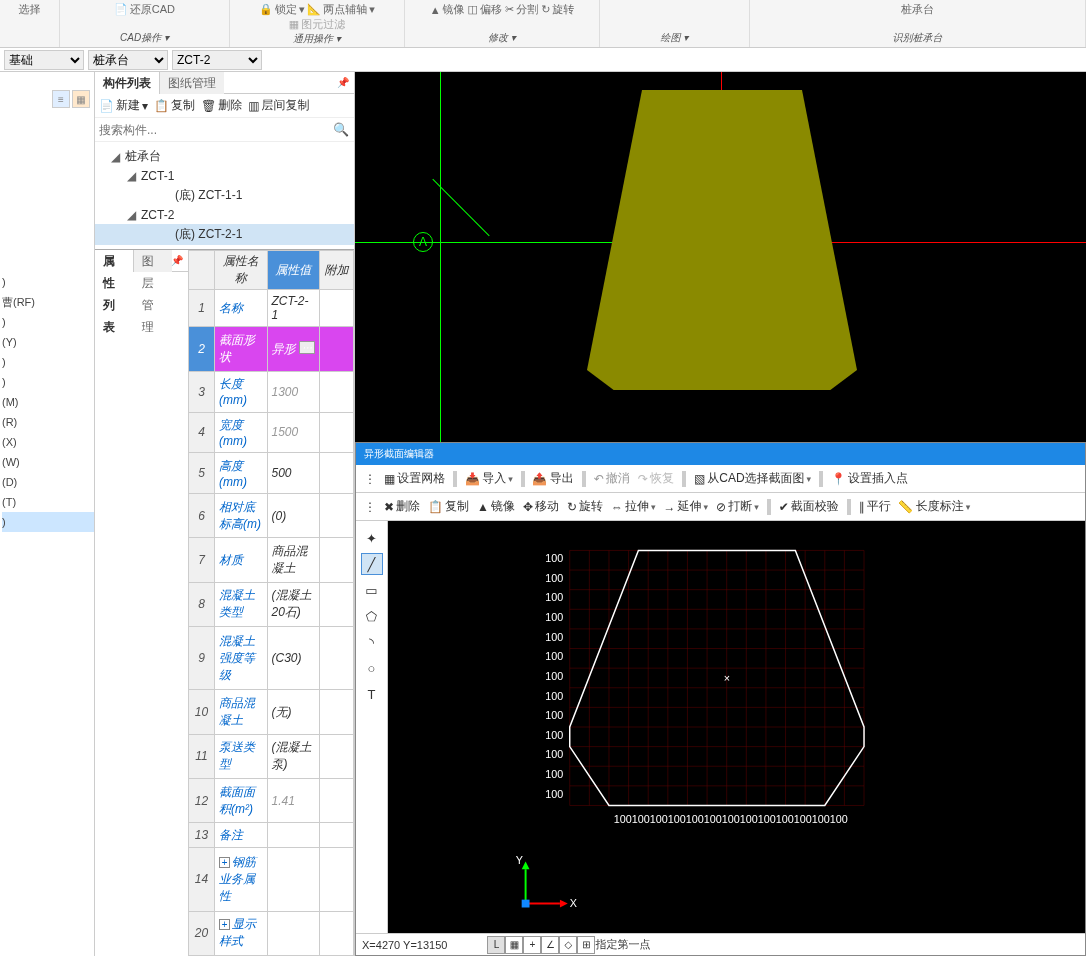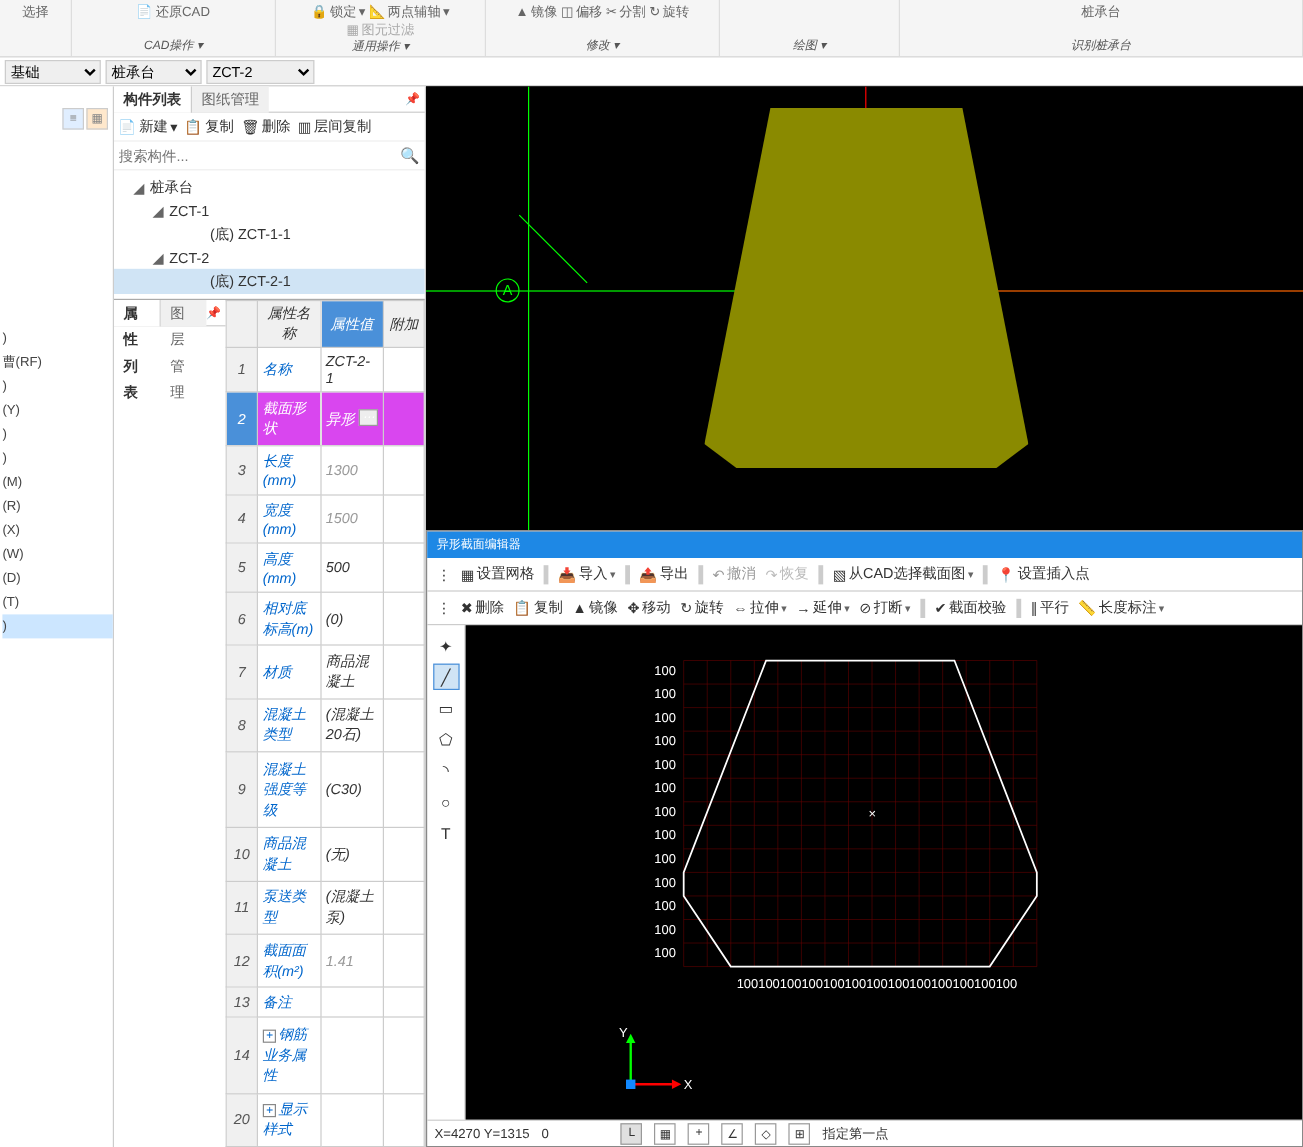--- a/index.html
+++ b/index.html
@@ -80,21 +80,21 @@
 .editor-toolbar { height: 28px; border-bottom: 1px solid #ccc; display: flex; align-items: center; padding: 0 6px; gap: 4px; font-size: 12px; }
 .editor-toolbar > span { display: flex; align-items: center; gap: 2px; padding: 0 2px; cursor: pointer; }
 .editor-toolbar .sep { width: 1px; height: 16px; background: #ccc; margin: 0 2px; }
 .editor-toolbar .drop::after { content: " ▾"; font-size: 9px; color: #666; }
 .editor-canvas-wrap { display: flex; height: calc(100% - 100px); }
 .editor-sidebar { width: 32px; border-right: 1px solid #ccc; display: flex; flex-direction: column; align-items: center; padding-top: 6px; gap: 4px; }
 .side-tool { width: 22px; height: 22px; display: flex; align-items: center; justify-content: center; font-size: 13px; cursor: pointer; }
 .side-tool.active { background: #d0e4f5; border: 1px solid #4a90d9; }
 .editor-canvas { flex: 1; background: #000; position: relative; }
 
-.editor-status { height: 22px; border-top: 1px solid #ccc; display: flex; align-items: center; padding: 0 6px; gap: 10px; font-size: 11px; }
+.editor-status { height: 22px; border-top: 1px solid #ccc; display: flex; align-items: center; padding: 0 6px; font-size: 11px; }
 .status-btn { width: 18px; height: 18px; border: 1px solid #999; display: flex; align-items: center; justify-content: center; font-size: 10px; }
 .status-btn.on { background: #e0e0e0; }
 
 svg text { font-size: 11px; fill: #fff; }
 </style>
 </head>
 <body>
 
 <div class="top-ribbon">
   <div class="ribbon-group" style="width:60px">

